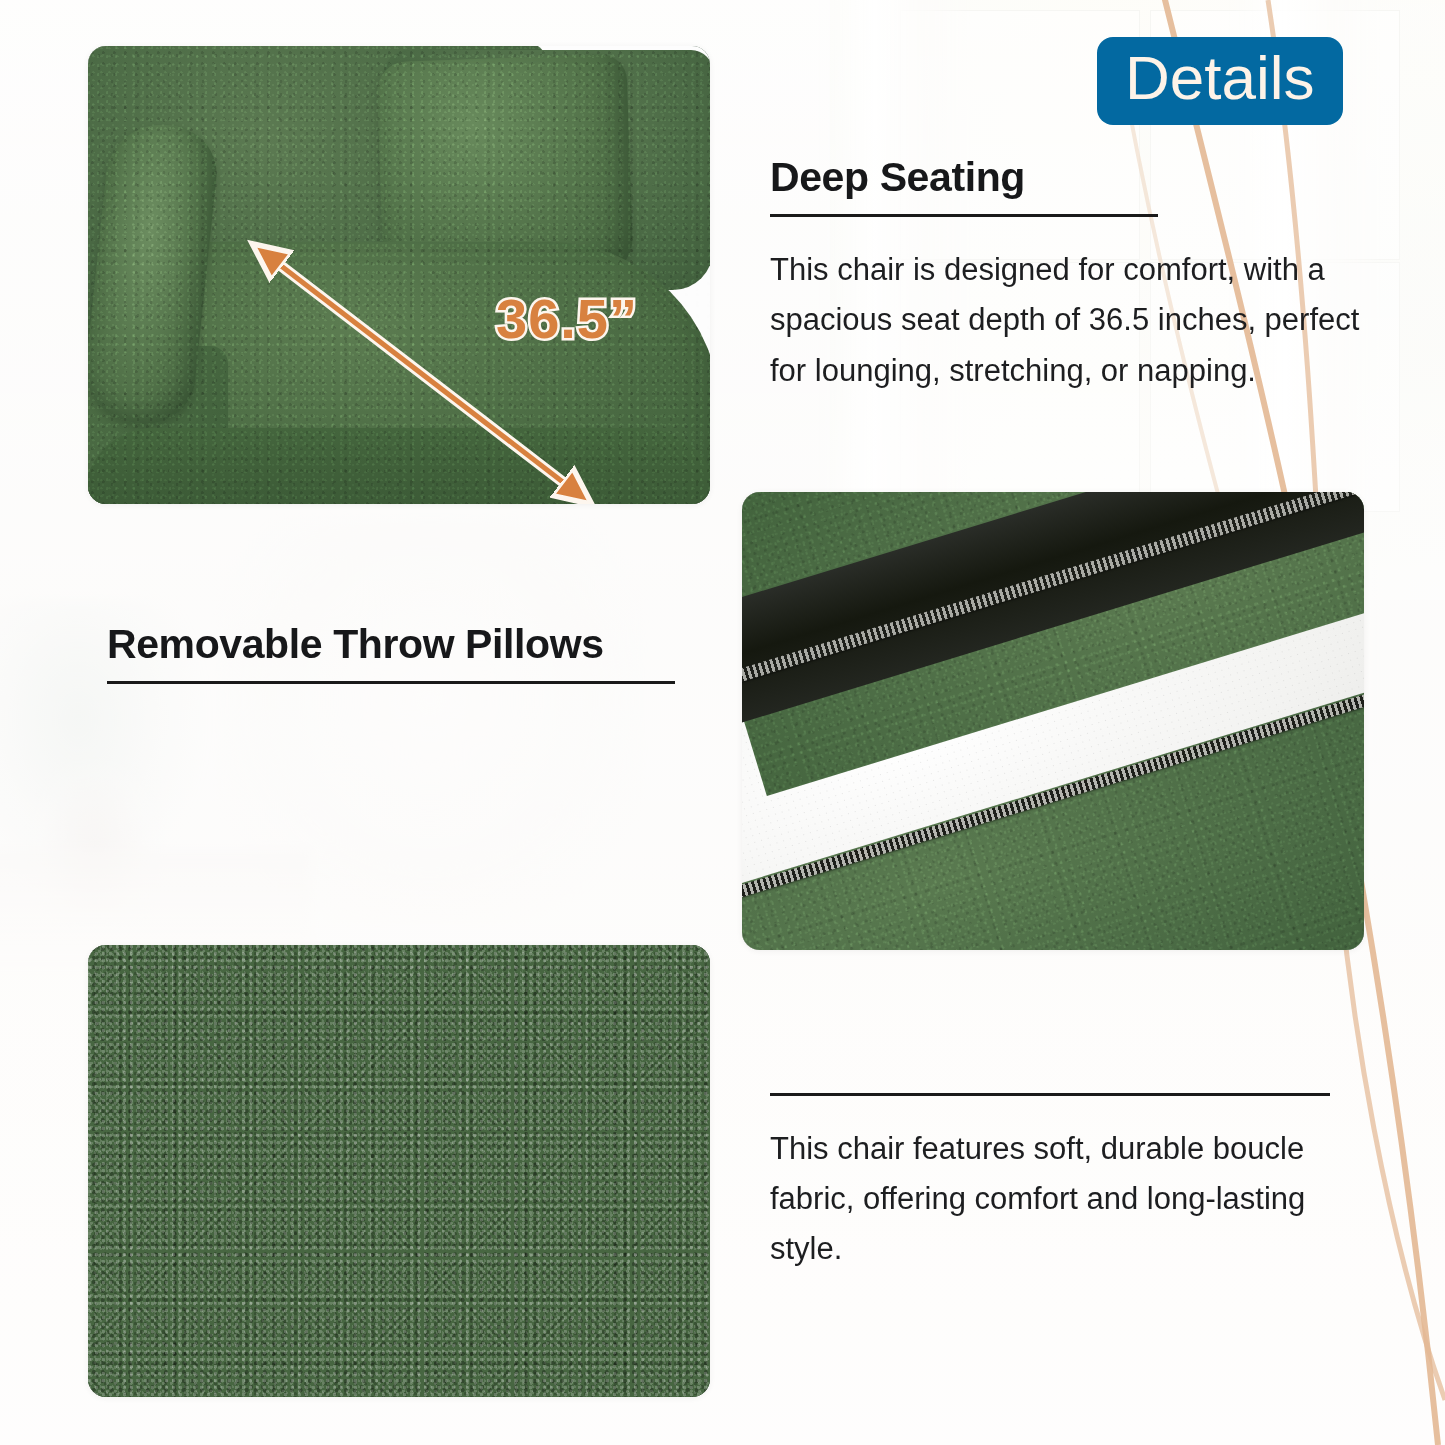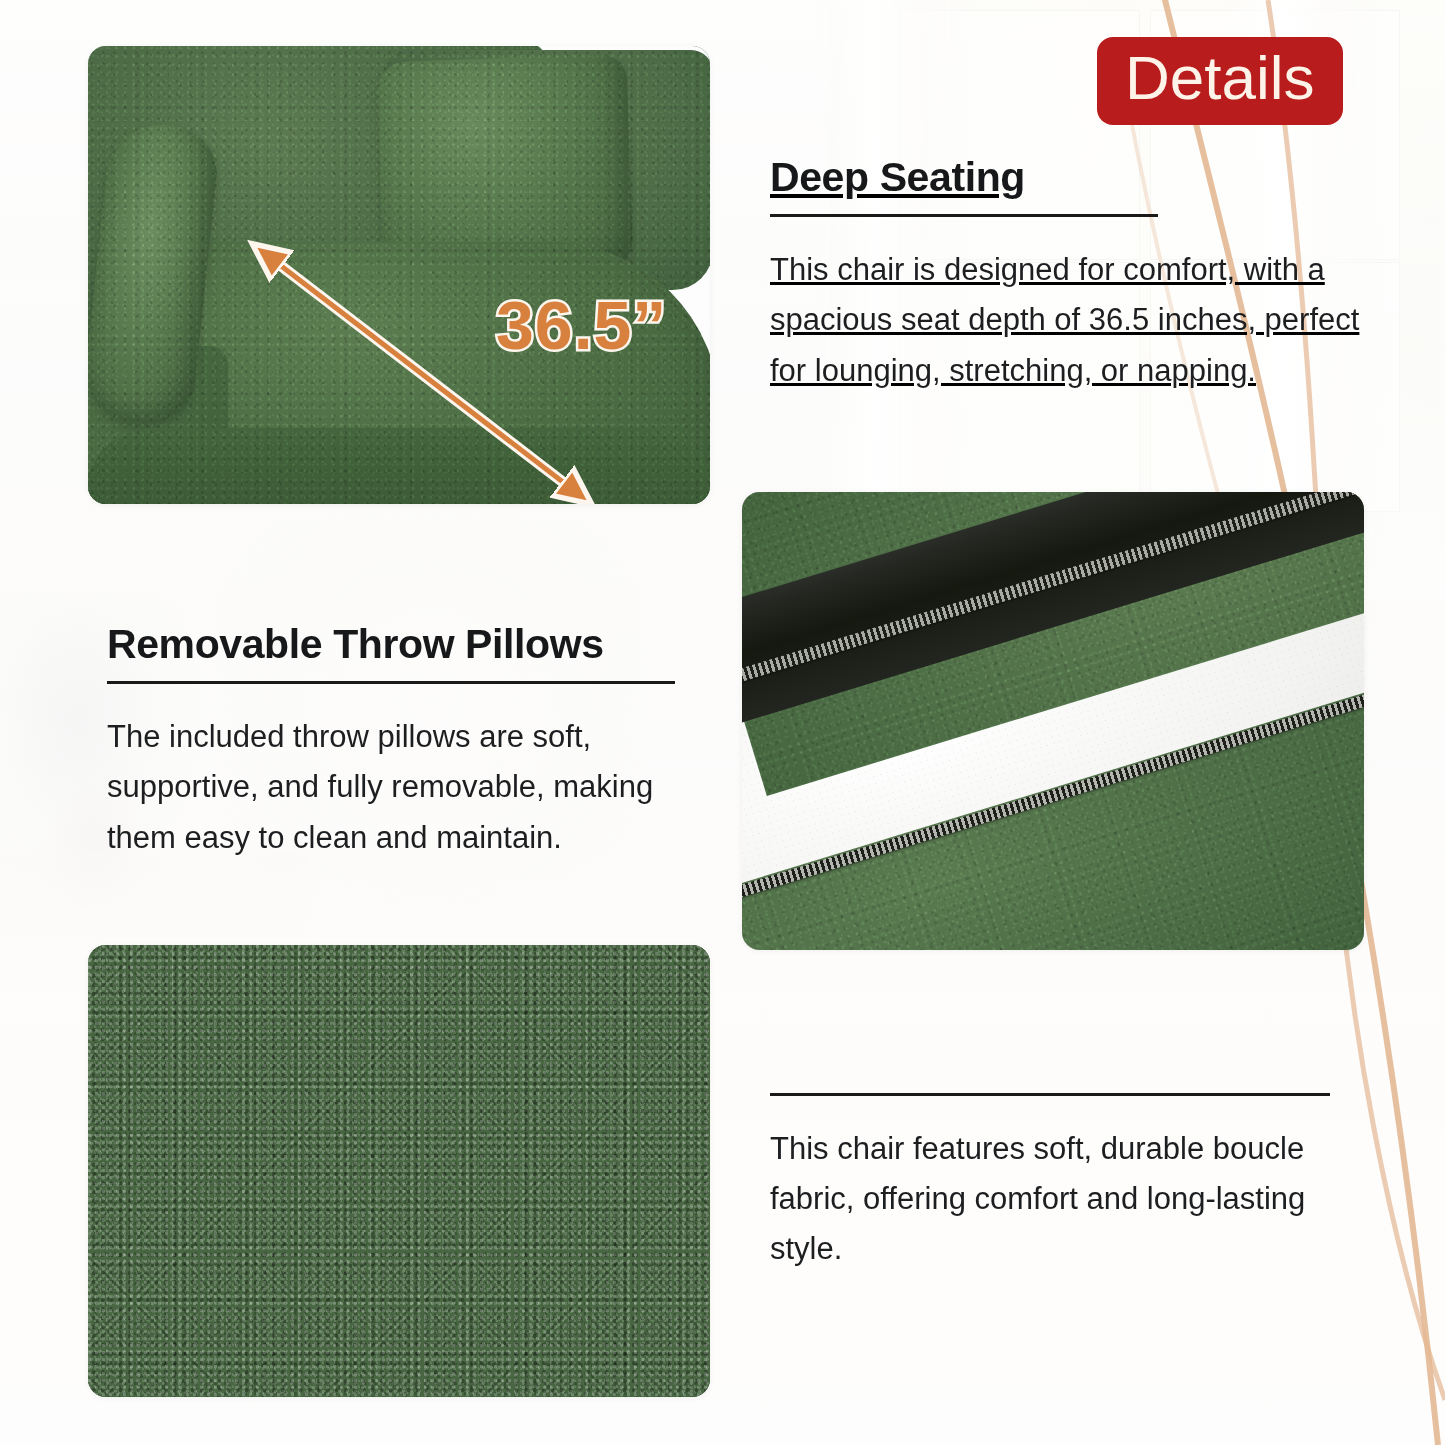--- a/index.html
+++ b/index.html
@@ -137,21 +137,21 @@
       radial-gradient(circle at 68% 28%, rgba(255,255,255,.13) 0 1.1px, transparent 1.3px),
       radial-gradient(circle at 85% 74%, rgba(0,0,0,.12) 0 1.3px, transparent 1.5px),
       radial-gradient(circle at 52% 88%, rgba(255,255,255,.1) 0 1px, transparent 1.2px);
     background-size:9px 9px, 11px 11px, 8px 8px, 13px 13px, 10px 10px;
     mix-blend-mode:overlay;
     opacity:.95;
     pointer-events:none;
   }
   .dim-label {
     position:absolute; left:408px; top:240px;
-    font-size:68px; font-weight:700; letter-spacing:1px;
+    font-size:56px; font-weight:700; letter-spacing:1px;
     color:#d8813f;
     -webkit-text-stroke:5px #fdf6ee;
     paint-order:stroke fill;
     white-space:nowrap;
   }
 
   
   #panel-zipper { left:742px; top:492px; width:622px; height:458px; }
   .zip-scene { position:absolute; inset:0; background:#f4f4f2; }
   .zip-green-top {
@@ -231,21 +231,21 @@
   }
   .rule {
     height:3px; background:#1a1a1a; margin-top:14px; border:0;
   }
   .block p {
     margin-top:28px;
     font-size:31px; line-height:1.62; color:#1d1e20;
     font-weight:400;
   }
 
-  #block-deep     { left:770px; top:155px;  width:600px;text-decoration:underline; }
+  #block-deep     { left:770px; top:155px;  width:600px; }
   #block-deep .rule   { width:388px; }
   #block-deep p   { width:596px; }
 
   #block-pillows  { left:107px; top:622px;  width:600px; }
   #block-pillows .rule { width:568px; }
   #block-pillows p { width:560px; }
 
   #block-fabric   { left:770px; top:1079px; width:600px; }
   #block-fabric .rule { width:560px; }
   #block-fabric p { width:545px; }
@@ -320,32 +320,31 @@
         </div>
       <div class="zip-black-band"></div>
       <div class="zip-teeth-top"></div>
     </div>
   </div>
 
   <div class="panel" id="panel-fabric">
     <div class="swatch"></div>
   </div>
 
-  <div id="details-badge" style="background:#b91c1c;">Details</div>
+  <div id="details-badge" style="background:#0369a1;">Details</div>
 
   <div class="block" id="block-deep">
     <h2>Deep Seating</h2>
     <hr class="rule">
     <p>This chair is designed for comfort, with a spacious seat depth of 36.5 inches, perfect for lounging, stretching, or napping.</p>
   </div>
 
   <div class="block" id="block-pillows">
     <h2>Removable Throw Pillows</h2>
     <hr class="rule">
-    <p>The included throw pillows are soft, supportive, and fully removable, making them easy to clean and maintain.</p>
   </div>
 
   <div class="block" id="block-fabric">
     <hr class="rule">
     <p>This chair features soft, durable boucle fabric, offering comfort and long-lasting style.</p>
   </div>
 
 </div>
 
 </body></html>

